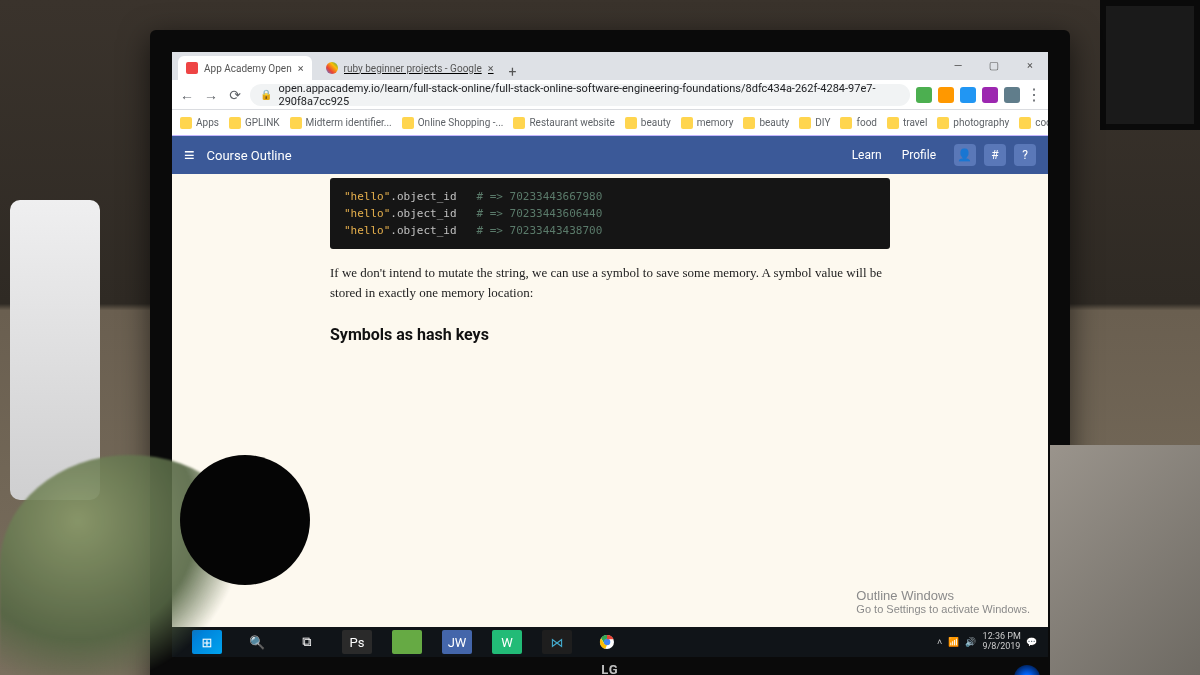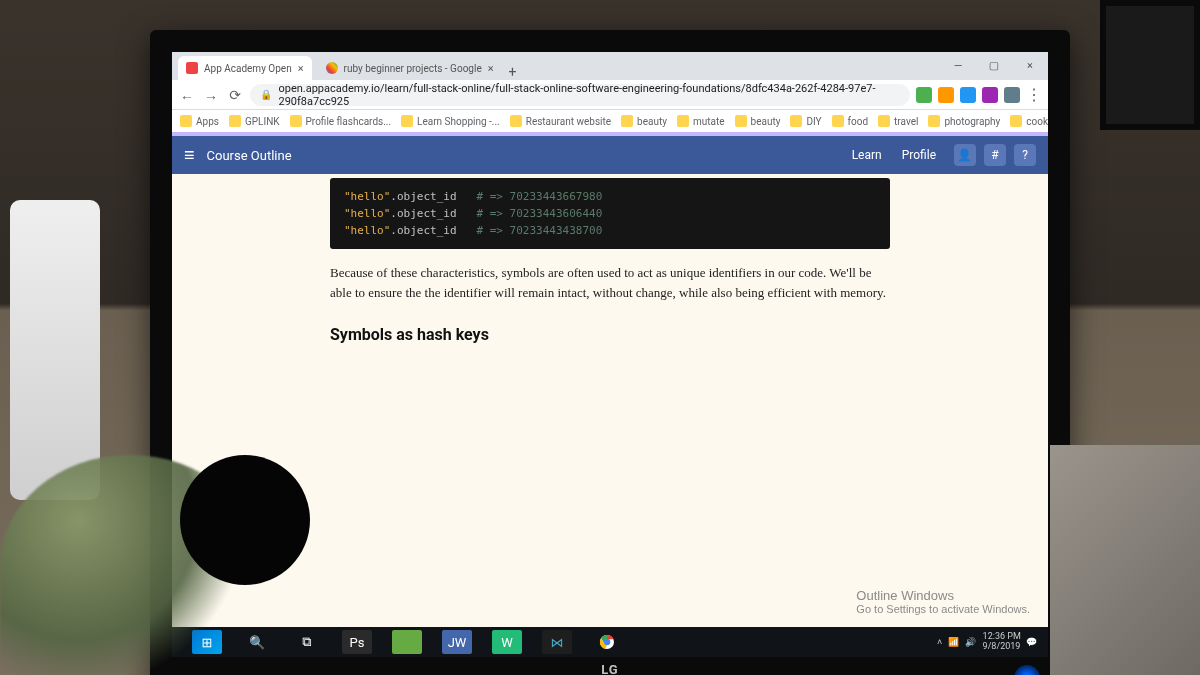--- a/index.html
+++ b/index.html
@@ -49,21 +49,21 @@
   
   .titlebar {
     height:28px; background:#dee1e6; display:flex; align-items:flex-end;
     font-size:10px;
   }
   .tab {
     background:#fff; height:24px; border-radius:6px 6px 0 0;
     padding:0 8px; display:flex; align-items:center; gap:6px;
     margin-left:6px; max-width:190px;
   }
-  .tab.inactive { background:transparent; }
+  .tab.inactive { background:transparent;text-decoration:underline; }
   .tab .favicon { width:12px; height:12px; border-radius:2px; background:#e44; }
   .tab .favicon.g { background:linear-gradient(45deg,#4285f4,#ea4335,#fbbc05,#34a853); border-radius:50%; }
   .tab span { white-space:nowrap; overflow:hidden; text-overflow:ellipsis; color:#555; }
   .tab-close { color:#777; font-size:11px; }
   .new-tab { width:22px; text-align:center; color:#555; font-size:14px; }
   .win-controls { margin-left:auto; display:flex; }
   .win-controls div { width:36px; text-align:center; color:#555; font-size:11px; line-height:28px; }
 
   .toolbar {
     height:30px; background:#fff; border-bottom:1px solid #dadce0;
@@ -76,21 +76,21 @@
     display:flex; align-items:center; gap:6px; padding:0 10px;
     font-size:11px; color:#202124;
   }
   .omnibox .lock { color:#5f6368; font-size:10px; }
   .ext-icon { width:16px; height:16px; border-radius:3px; }
   .ext1{background:#4caf50;} .ext2{background:#ff9800;} .ext3{background:#2196f3;}
   .ext4{background:#9c27b0;} .ext5{background:#607d8b;}
   .menu-dots { font-size:16px; line-height:10px; }
 
   .bookmarks {
-    height:26px; background:#fff; border-bottom:4px solid #c4b5fd;
+    height:26px; background:#fff; border-bottom:1px solid #c4b5fd;
     display:flex; align-items:center; gap:10px; padding:0 8px;
     font-size:10px; color:#5f6368; overflow:hidden; white-space:nowrap;
   }
   .bm { display:flex; align-items:center; gap:4px; }
   .bm .bi { width:12px; height:12px; background:#ffd54f; border-radius:2px; }
   .bm-spacer { flex:1; }
 
   
   .app-header {
     height:38px; background:#3b5998;
@@ -219,37 +219,37 @@
         <div class="bm">
             <span class="bi"></span>
             <span>Apps</span>
           </div>
         <div class="bm">
             <span class="bi"></span>
             <span>GPLINK</span>
           </div>
         <div class="bm">
             <span class="bi"></span>
-            <span>Profile flashcards...</span>
-          </div>
-        <div class="bm">
-            <span class="bi"></span>
-            <span>Learn Shopping -...</span>
+            <span>Midterm identifier...</span>
+          </div>
+        <div class="bm">
+            <span class="bi"></span>
+            <span>Online Shopping -...</span>
           </div>
         <div class="bm">
             <span class="bi"></span>
             <span>Restaurant website</span>
           </div>
         <div class="bm">
             <span class="bi"></span>
             <span>beauty</span>
           </div>
         <div class="bm">
             <span class="bi"></span>
-            <span>mutate</span>
+            <span>memory</span>
           </div>
         <div class="bm">
             <span class="bi"></span>
             <span>beauty</span>
           </div>
         <div class="bm">
             <span class="bi"></span>
             <span>DIY</span>
           </div>
         <div class="bm">
@@ -283,23 +283,23 @@
         <div class="app-icon">?</div>
       </div>
 
       <div class="page">
         <div class="article">
 
           <div class="codeblock"><span class="str">"hello"</span><span class="obj">.object_id</span>   <span class="com"># =&gt; 70233443667980</span>
 <span class="str">"hello"</span><span class="obj">.object_id</span>   <span class="com"># =&gt; 70233443606440</span>
 <span class="str">"hello"</span><span class="obj">.object_id</span>   <span class="com"># =&gt; 70233443438700</span></div>
 
-
-
-          <p>Because of these characteristics, symbols are often used to act as unique identifiers in our code. We'll be able to ensure the the identifier will remain intact, without change, while also being efficient with memory.</p>
+          <p>If we don't intend to mutate the string, we can use a symbol to save some memory. A symbol value will be stored in exactly one memory location:</p>
+
+
 
           <h2>Symbols as hash keys</h2>
 
         </div>
 
         <div class="activate">
           <b>Outline Windows</b>
           <span>Go to Settings to activate Windows.</span>
         </div>
       </div>

